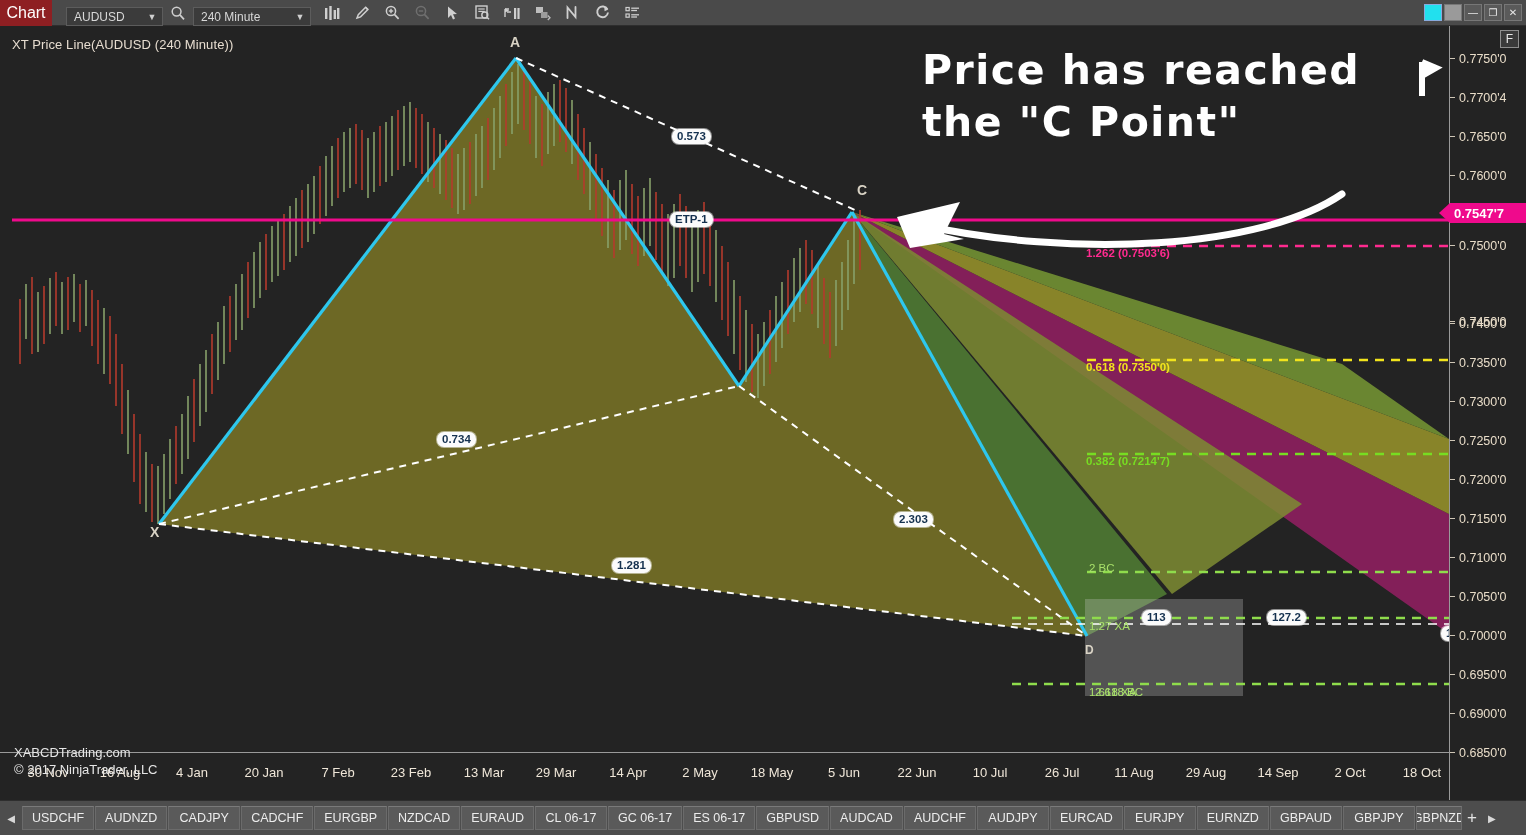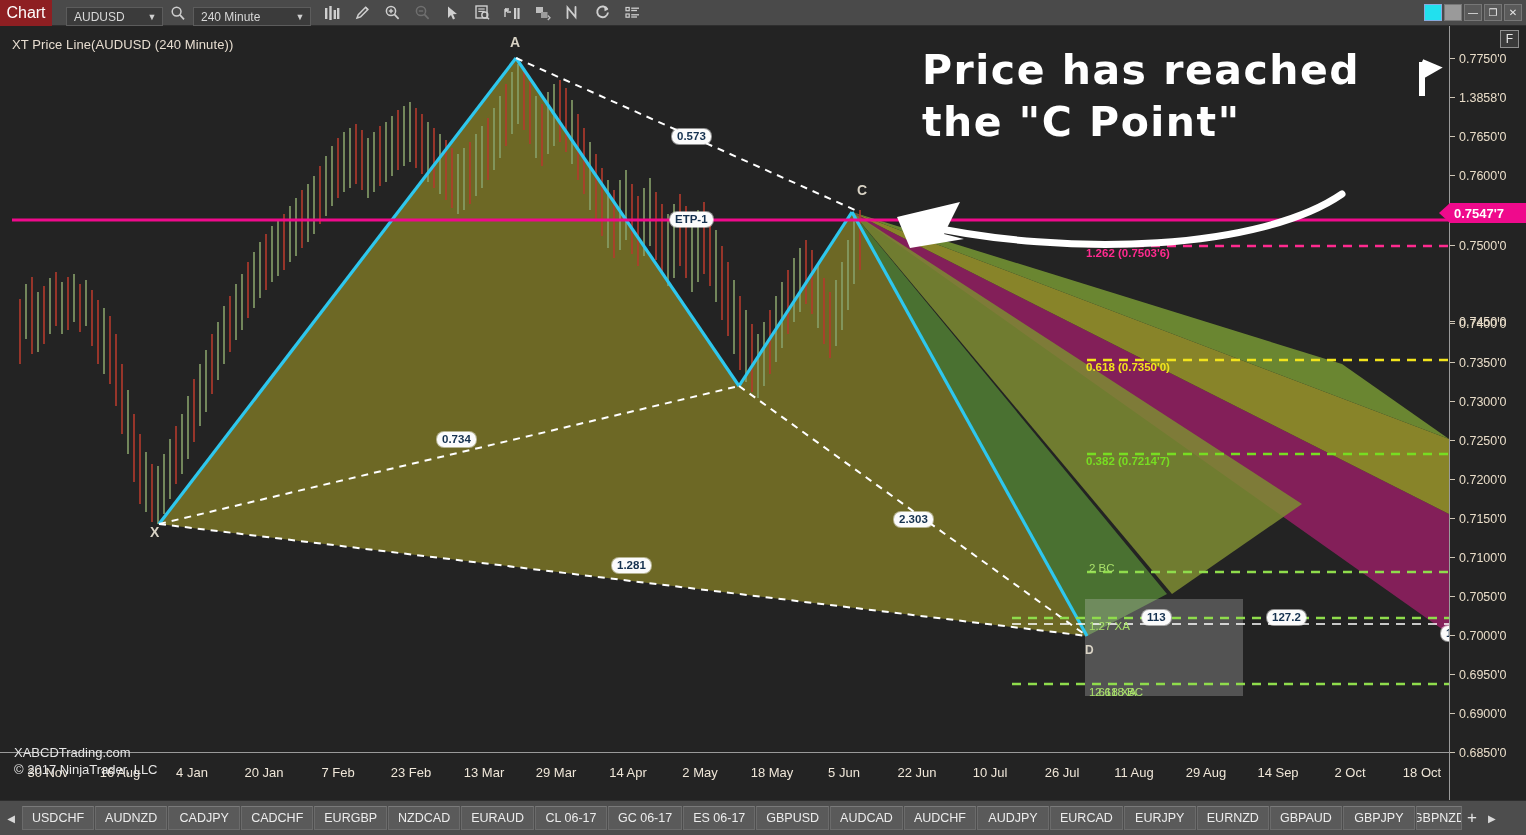--- a/index.html
+++ b/index.html
@@ -494,21 +494,21 @@
       <div class="olabel pill" style="left:1255px; top:576px;">127.2</div>
       <div class="olabel pill" style="left:1385px; top:592px;margin-left:44px;">141.4</div>
     </div>
 
     <div class="handnote" style="left:922px; top:18px;">Price has reached</div>
     <div class="handnote" style="left:922px; top:70px;">the "C Point"</div>
 
     <div class="price-axis">
       <div class="pa-f">F</div>
       <div class="pa-tick" style="top:26px;">0.7750'0</div>
-      <div class="pa-tick" style="top:65px;">1.3858'0</div>
+      <div class="pa-tick" style="top:65px;">0.7700'4</div>
       <div class="pa-tick" style="top:104px;">0.7650'0</div>
       <div class="pa-tick" style="top:143px;">0.7600'0</div>
       <div class="pa-cur" style="top:177px;">0.7547'7</div>
       <div class="pa-tick" style="top:213px;">0.7500'0</div>
       <div class="pa-tick" style="top:268px;margin-top:21px;">0.7450'0</div>
       <div class="pa-tick" style="top:291px;">0.7400'0</div>
       <div class="pa-tick" style="top:330px;">0.7350'0</div>
       <div class="pa-tick" style="top:369px;">0.7300'0</div>
       <div class="pa-tick" style="top:408px;">0.7250'0</div>
       <div class="pa-tick" style="top:447px;">0.7200'0</div>

